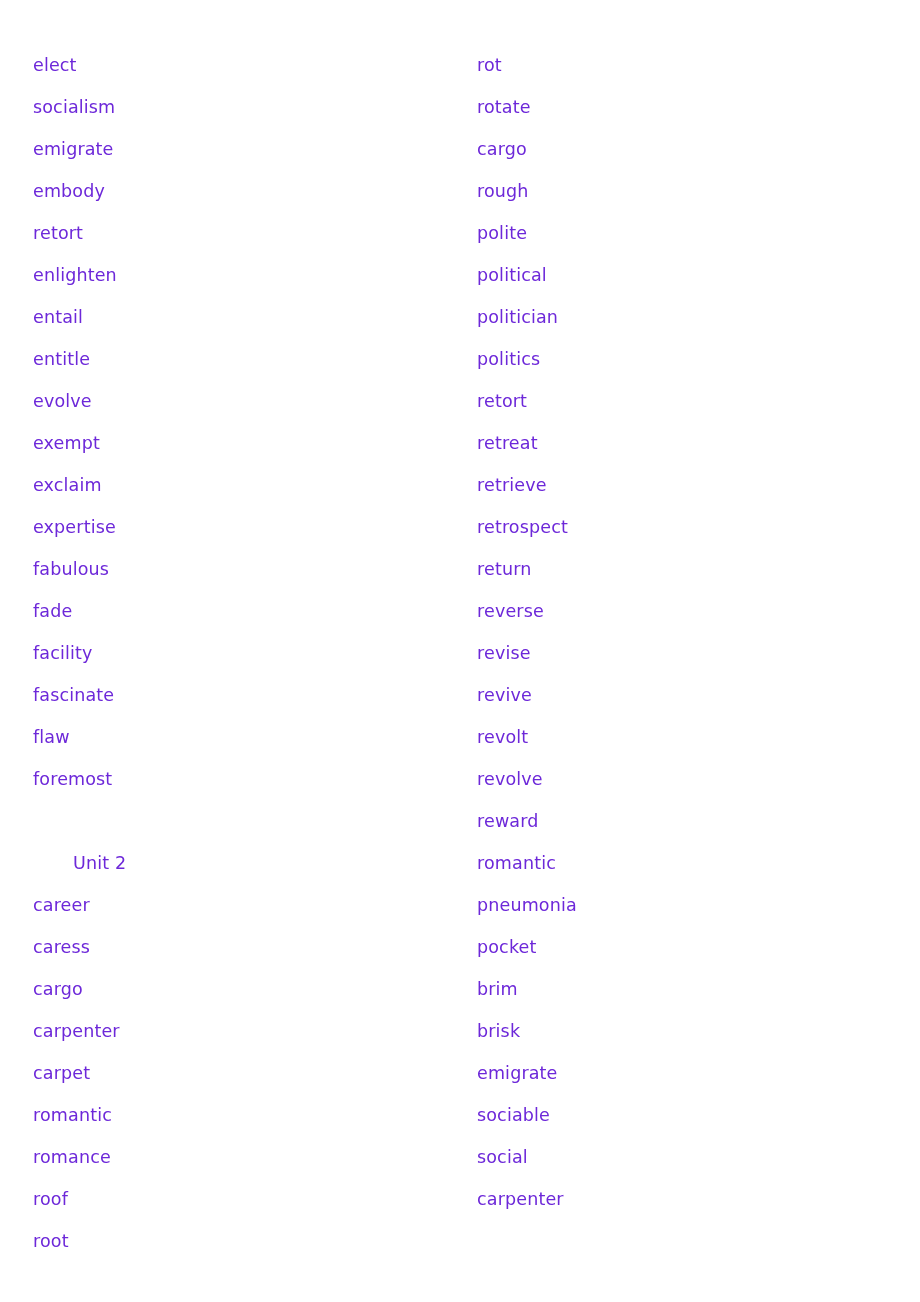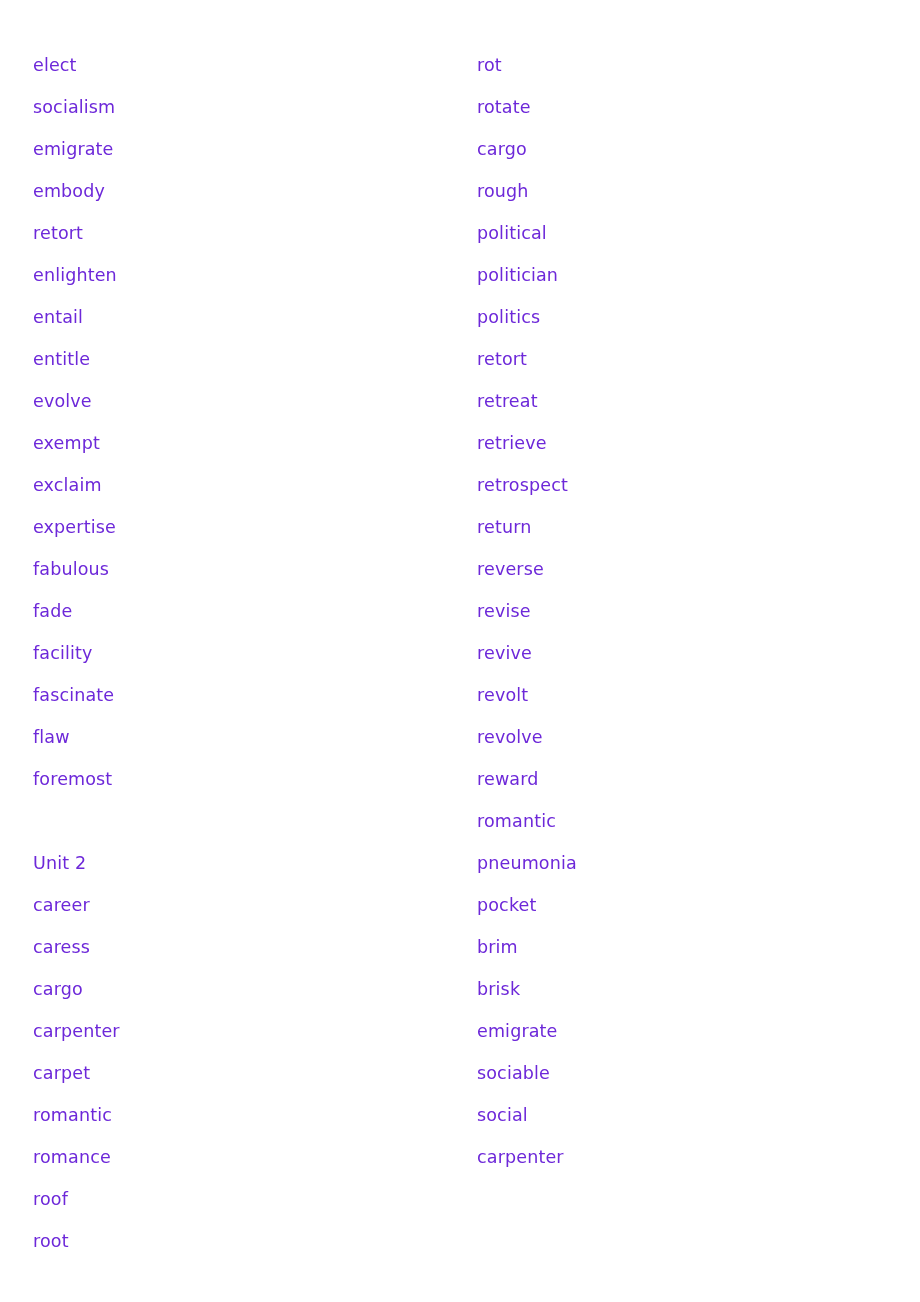--- a/index.html
+++ b/index.html
@@ -51,20 +51,21 @@
     font-size: 17.5px;
     letter-spacing: 0.15px;
     white-space: nowrap;
     color: #6d28d9;
   }
   .word-line.blank {
     height: 42px;
   }
   .word-line.section-heading {
     font-size: 17.5px;
+    margin-left: 40px;
   }
 </style>
 </head>
 <body>
 
 <div class="page">
   <div class="columns">
 
     <div class="column column-left">
         <div class="word-line">elect</div>
@@ -96,20 +97,21 @@
         <div class="word-line">romance</div>
         <div class="word-line">roof</div>
         <div class="word-line">root</div>
       </div>
 
     <div class="column column-right">
         <div class="word-line">rot</div>
         <div class="word-line">rotate</div>
         <div class="word-line">cargo</div>
         <div class="word-line">rough</div>
+        <div class="word-line">polite</div>
         <div class="word-line">political</div>
         <div class="word-line">politician</div>
         <div class="word-line">politics</div>
         <div class="word-line">retort</div>
         <div class="word-line">retreat</div>
         <div class="word-line">retrieve</div>
         <div class="word-line">retrospect</div>
         <div class="word-line">return</div>
         <div class="word-line">reverse</div>
         <div class="word-line">revise</div>

